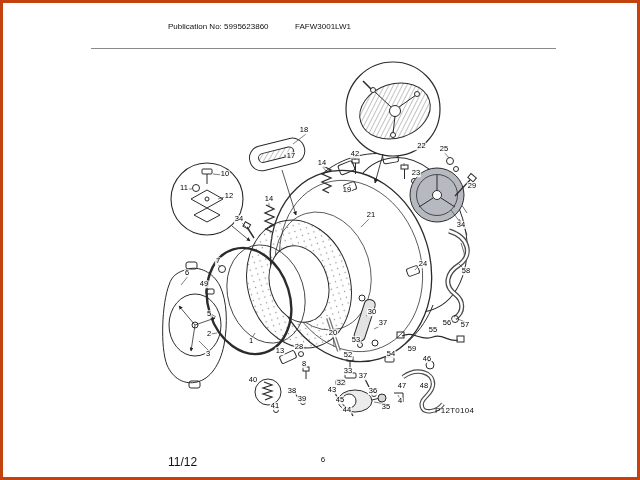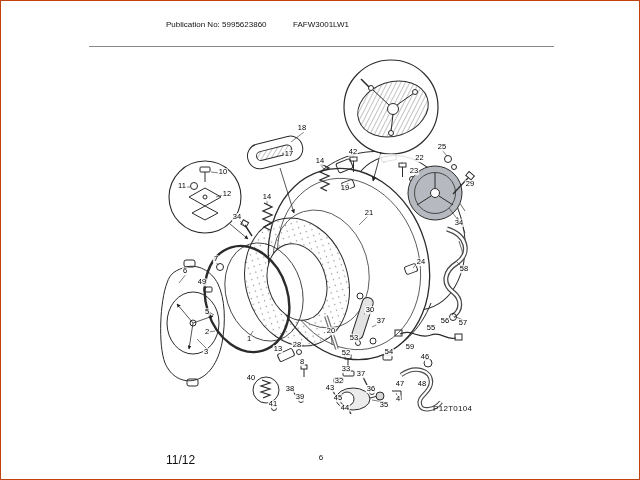--- a/index.html
+++ b/index.html
@@ -1,18 +1,18 @@
 <!DOCTYPE html>
 <html><head>
 <meta charset="utf-8">
 <style>
   html,body{margin:0;padding:0;background:#fff;}
   .page{
     position:relative;width:640px;height:480px;background:#ffffff;
-    border:1px solid #c2410c;box-sizing:border-box;overflow:hidden;
+    border:3px solid #c2410c;box-sizing:border-box;overflow:hidden;
     font-family:"Liberation Sans", sans-serif;color:#111;
   }
   .hdr-pub{position:absolute;left:165px;top:19px;font-size:8px;}
   .hdr-model{position:absolute;left:0;top:19px;width:640px;text-align:center;font-size:8px;}
   .hdr-title{position:absolute;left:0;top:33px;width:640px;text-align:center;font-size:9px;font-weight:bold;}
   .hdr-rule{position:absolute;left:88px;top:45px;width:465px;height:1px;background:#8a8a8a;}
   .ftr-rev{position:absolute;left:165px;top:452px;font-size:12px;}
   .ftr-page{position:absolute;left:0;top:452px;width:640px;text-align:center;font-size:8px;}
   .diag-code{position:absolute;left:432px;top:403px;font-size:8px;letter-spacing:.3px;}
   #diagram-svg{position:absolute;left:0;top:0;}
@@ -242,21 +242,21 @@
         <line x1="206" y1="348" x2="196" y2="338"></line>
       </g>
     </g>
   </svg>
 
   <div id="callout-layer">
       <span class="callout" style="left: 301px; top: 127px;">18</span>
       <span class="callout" style="left: 288px; top: 153px;">17</span>
       <span class="callout" style="left: 319px; top: 160px;">14</span>
       <span class="callout" style="left: 352px; top: 151px;">42</span>
-      <span class="callout" style="left: 401px; top: 157px; padding-left: 36px;">22</span>
+      <span class="callout" style="left: 401px; top: 143px; padding-left: 36px;">22</span>
       <span class="callout" style="left: 413px; top: 170px;">23</span>
       <span class="callout" style="left: 441px; top: 146px;">25</span>
       <span class="callout" style="left: 469px; top: 183px;">29</span>
       <span class="callout" style="left: 458px; top: 222px;">34</span>
       <span class="callout" style="left: 222px; top: 171px; text-align: center;">10</span>
       <span class="callout" style="left: 181px; top: 185px;">11</span>
       <span class="callout" style="left: 226px; top: 193px;">12</span>
       <span class="callout" style="left: 266px; top: 196px;">14</span>
       <span class="callout" style="left: 236px; top: 216px;">34</span>
       <span class="callout" style="left: 344px; top: 187px;">19</span>

